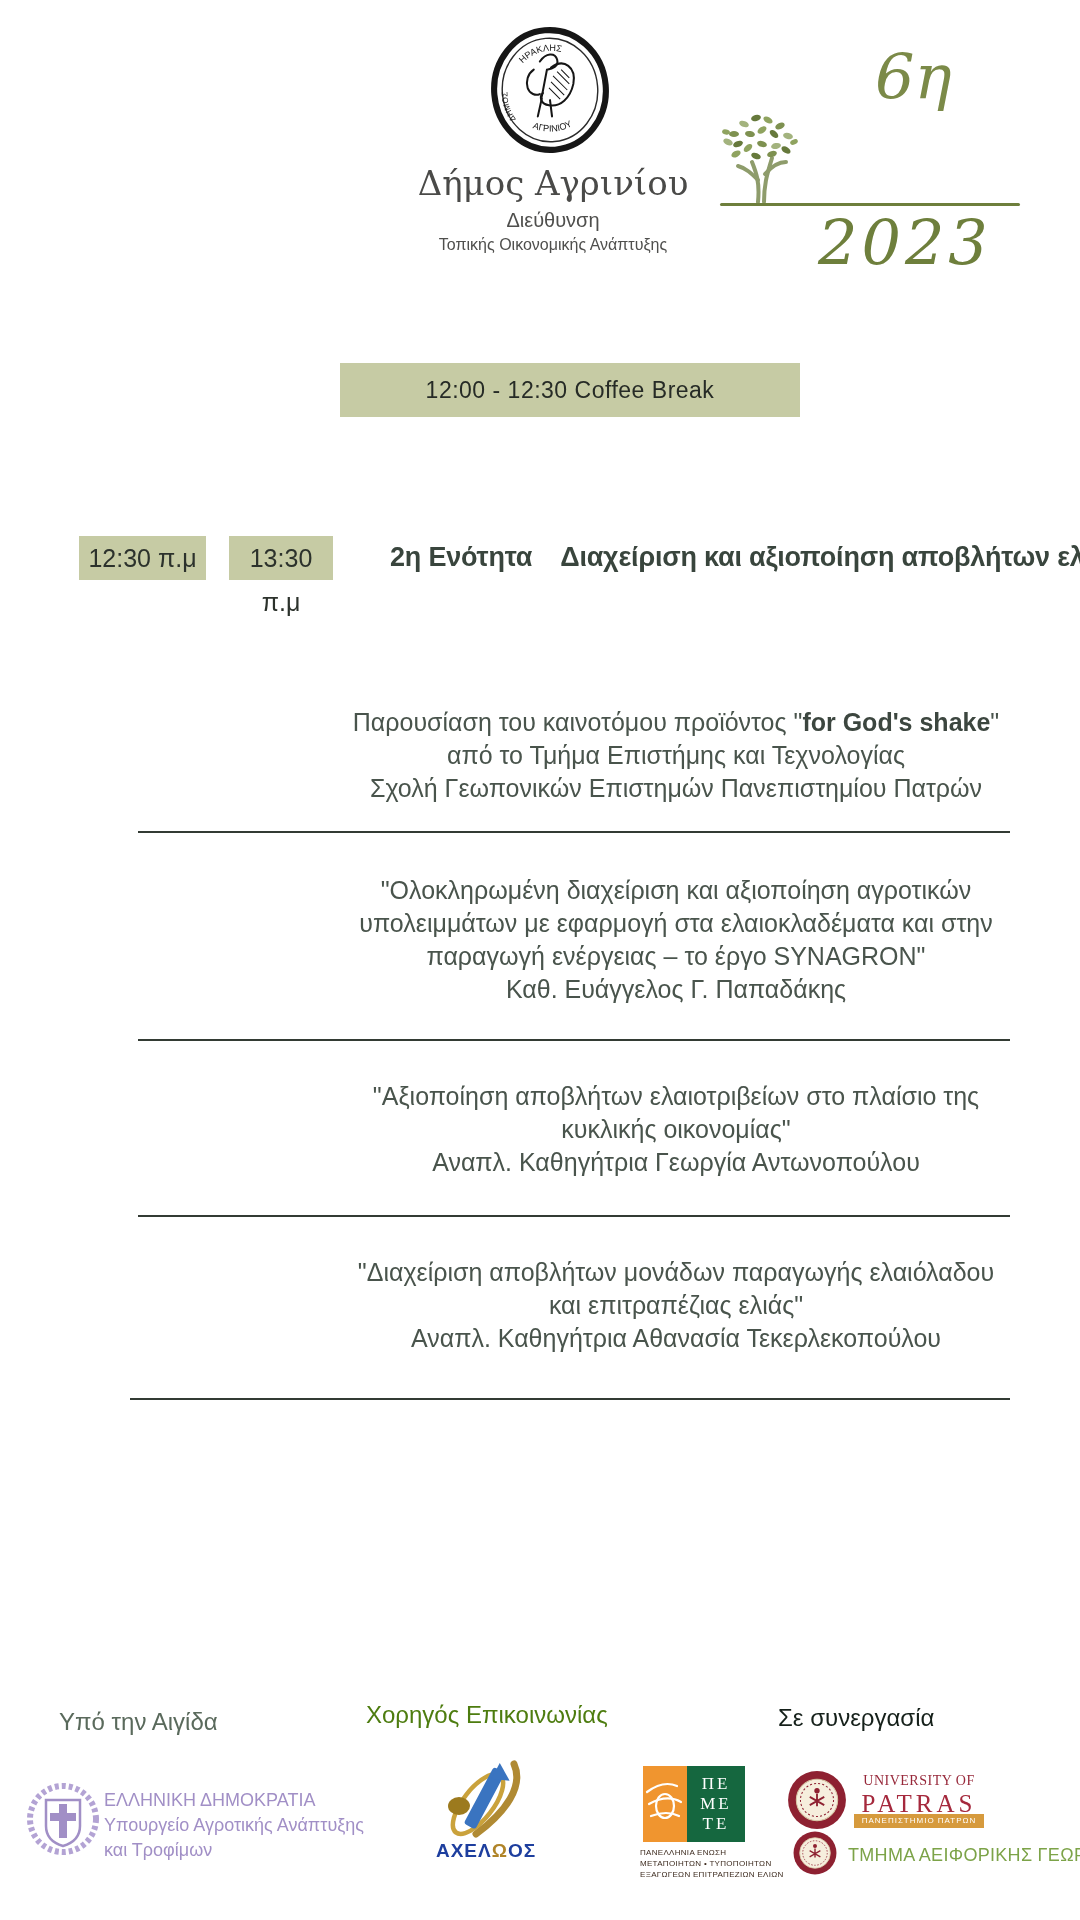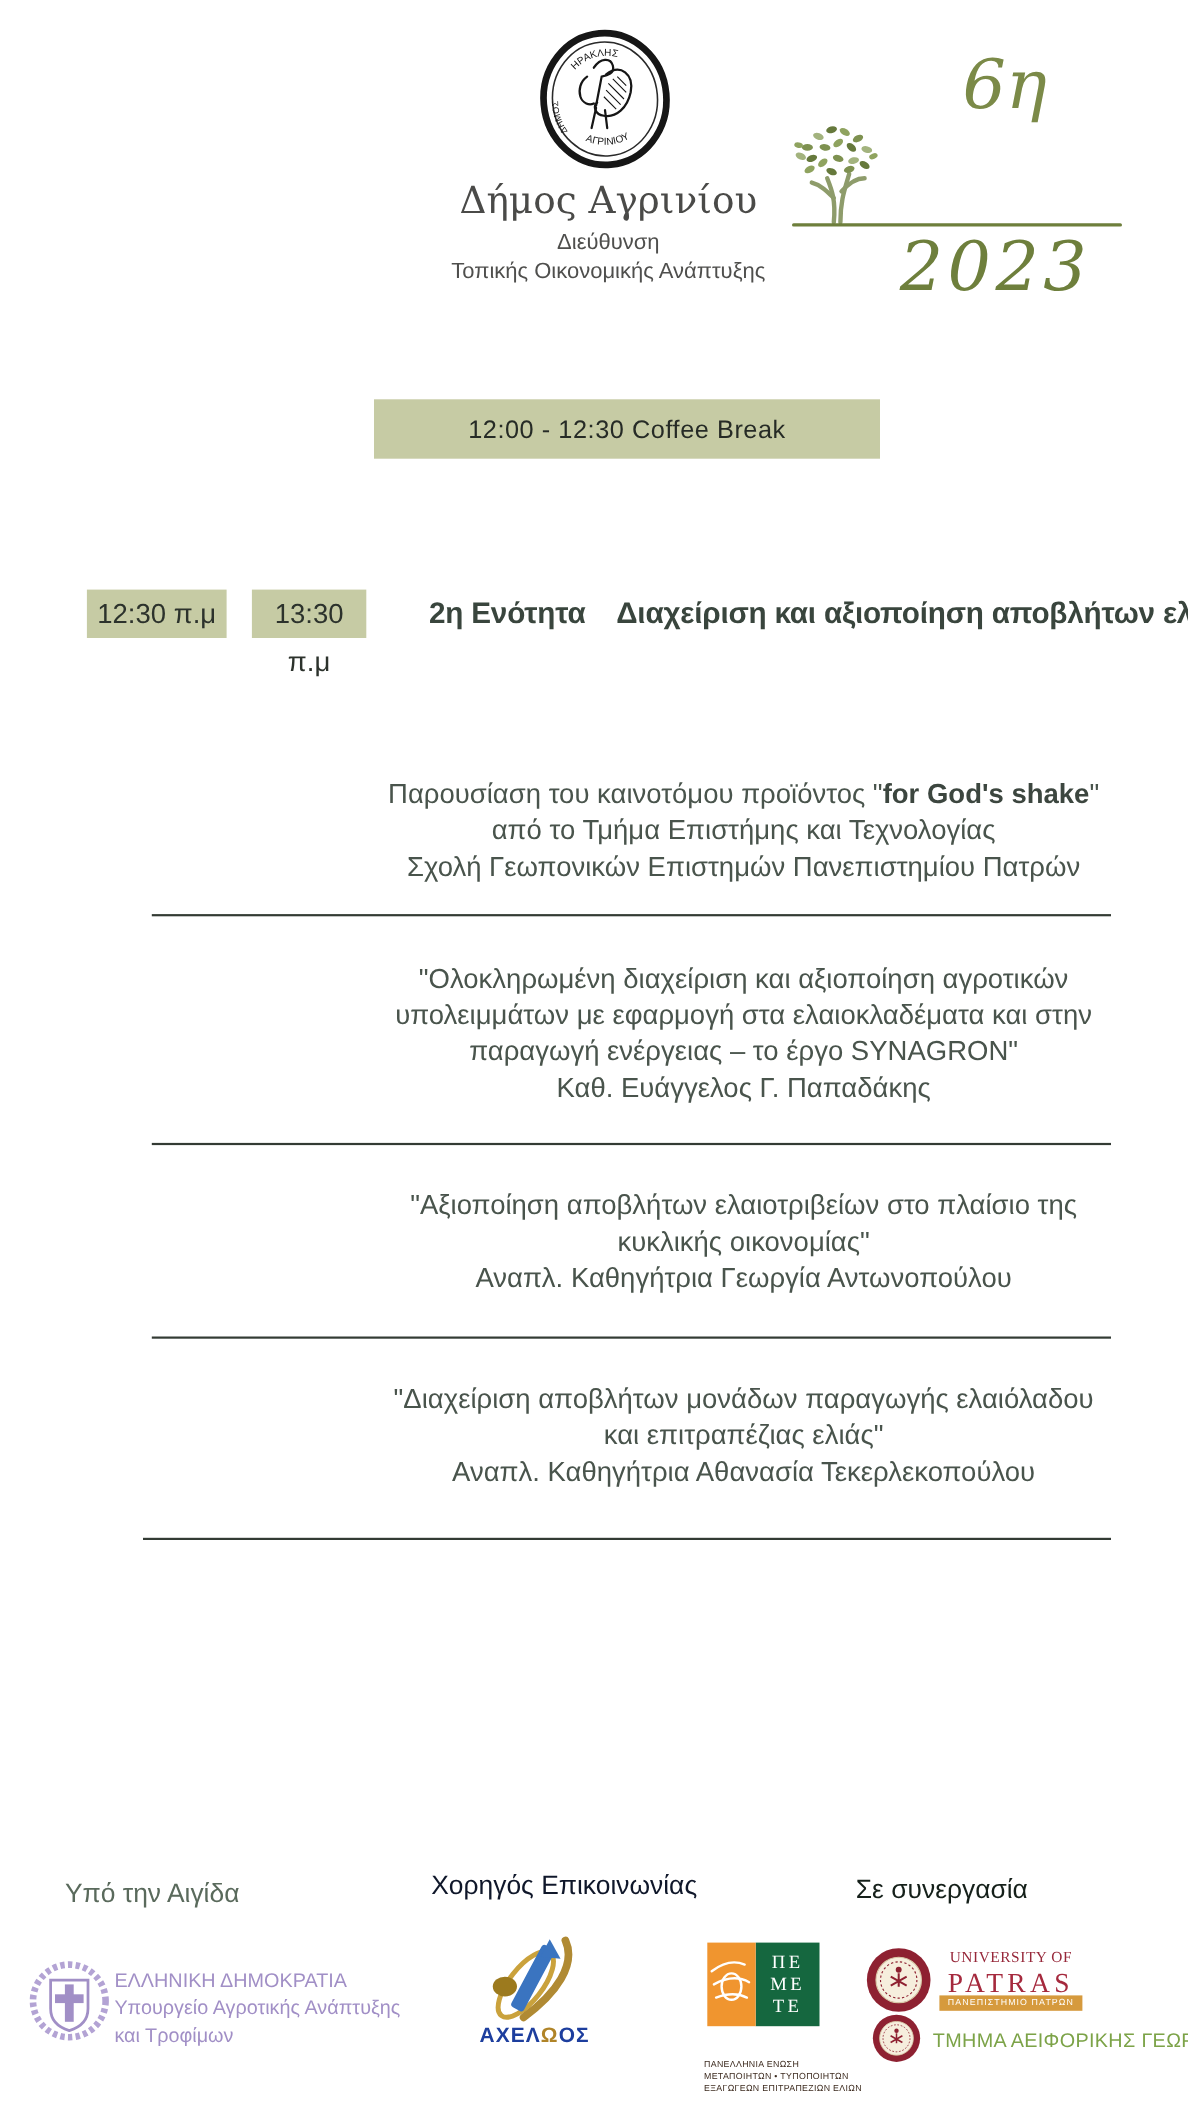--- a/index.html
+++ b/index.html
@@ -6,21 +6,21 @@
   .page{position:relative;width:1080px;height:1920px;background:#ffffff;overflow:hidden;
         font-family:"Liberation Sans","DejaVu Sans",sans-serif;color:#49544c;}
   .abs{position:absolute;}
 
   
   .seal-svg{left:484px;top:24px;width:132px;height:134px;}
   .muni-name{left:303px;top:163px;width:500px;text-align:center;
              font-family:"DejaVu Serif","Liberation Serif",serif;
              font-size:34px;color:#4a4a48;}
   .muni-dept1{left:303px;top:209px;width:500px;text-align:center;font-size:20px;color:#4f4f4d;}
-  .muni-dept2{left:303px;top:236px;width:500px;text-align:center;font-size:20px;color:#4f4f4d;}
+  .muni-dept2{left:303px;top:236px;width:500px;text-align:center;font-size:16px;color:#4f4f4d;}
 
   .event-logo{left:710px;top:38px;width:340px;height:245px;}
   .ev-edition{position:absolute;left:165px;top:2px;font-family:"DejaVu Serif","Liberation Serif",serif;
               font-style:italic;font-size:62px;color:#7b8a48;}
   .ev-tree{position:absolute;left:4px;top:66px;width:96px;height:100px;}
   .ev-name{position:absolute;left:100px;top:52px;font-family:"DejaVu Serif","Liberation Serif",serif;
            font-style:italic;font-size:70px;color:#6e7f3c;}
   .ev-underline{position:absolute;left:10px;top:165px;width:300px;height:3px;background:#6e7f3c;border-radius:2px;}
   .ev-year{position:absolute;left:88px;top:168px;font-family:"DejaVu Serif","Liberation Serif",serif;
            font-style:italic;font-size:62px;color:#6e7f3c;letter-spacing:4px;margin-left:20px;}
@@ -45,39 +45,39 @@
   .talk4{top:1256px;}
   .divider{height:2px;background:#333b34;border:none;margin:0;}
   .div1{left:138px;top:831px;width:872px;}
   .div2{left:138px;top:1039px;width:872px;}
   .div3{left:138px;top:1215px;width:872px;}
   .div4{left:130px;top:1398px;width:880px;}
 
   
   .f-label{font-size:24px;white-space:nowrap;}
   .lbl-aegis{left:59px;top:1708px;color:#5a6a5c;}
-  .lbl-sponsor{left:392px;top:1701px;color:#0f172a;text-align:right;}
+  .lbl-sponsor{left:366px;top:1701px;color:#4d7c0f;text-align:right;}
   .lbl-partner{left:778px;top:1704px;color:#15201a;}
 
   .emblem-svg{left:24px;top:1780px;width:78px;height:78px;}
   .aegis-text{left:104px;top:1788px;width:420px;font-size:18px;line-height:25px;color:#a18fc6;}
 
   .achelous-svg{left:432px;top:1760px;width:108px;height:80px;}
   .achelous-name{left:418px;top:1840px;width:136px;text-align:center;font-size:19px;font-weight:bold;
                  color:#1d3e9e;letter-spacing:1px;}
   .achelous-name .omega{color:#b08428;}
 
   .pemete{left:643px;top:1766px;width:102px;height:76px;display:flex;}
   .pemete-left{width:44px;height:76px;background:#f0952f;position:relative;}
   .pemete-right{width:58px;height:76px;background:#15673f;color:#ffffff;
                 font-family:"Liberation Serif","DejaVu Serif",serif;
                 display:flex;flex-direction:column;align-items:center;justify-content:center;
                 font-size:17px;line-height:20px;letter-spacing:3px;}
   .pemete-caption{left:640px;top:1847px;width:118px;font-size:8px;line-height:11px;color:#3d2b1f;
-                  letter-spacing:0.3px;white-space:nowrap;margin-top:24px;}
+                  letter-spacing:0.3px;white-space:nowrap;}
 
   .up-seal1{left:786px;top:1769px;width:62px;height:62px;}
   .up-seal2{left:792px;top:1830px;width:46px;height:46px;}
   .up-words{left:854px;top:1773px;width:130px;text-align:center;
             font-family:"Liberation Serif","DejaVu Serif",serif;color:#97283a;}
   .up-line1{font-size:14px;letter-spacing:0.5px;}
   .up-line2{font-size:25px;letter-spacing:4px;margin-top:1px;color:#a5293d;}
   .up-banner{left:854px;top:1814px;width:130px;height:14px;background:#d69a3d;color:#ffffff;
              font-size:8px;line-height:14px;text-align:center;letter-spacing:1px;}
   .up-dept{left:848px;top:1845px;width:230px;font-size:18px;color:#7ca348;letter-spacing:0.3px;white-space:nowrap;}

